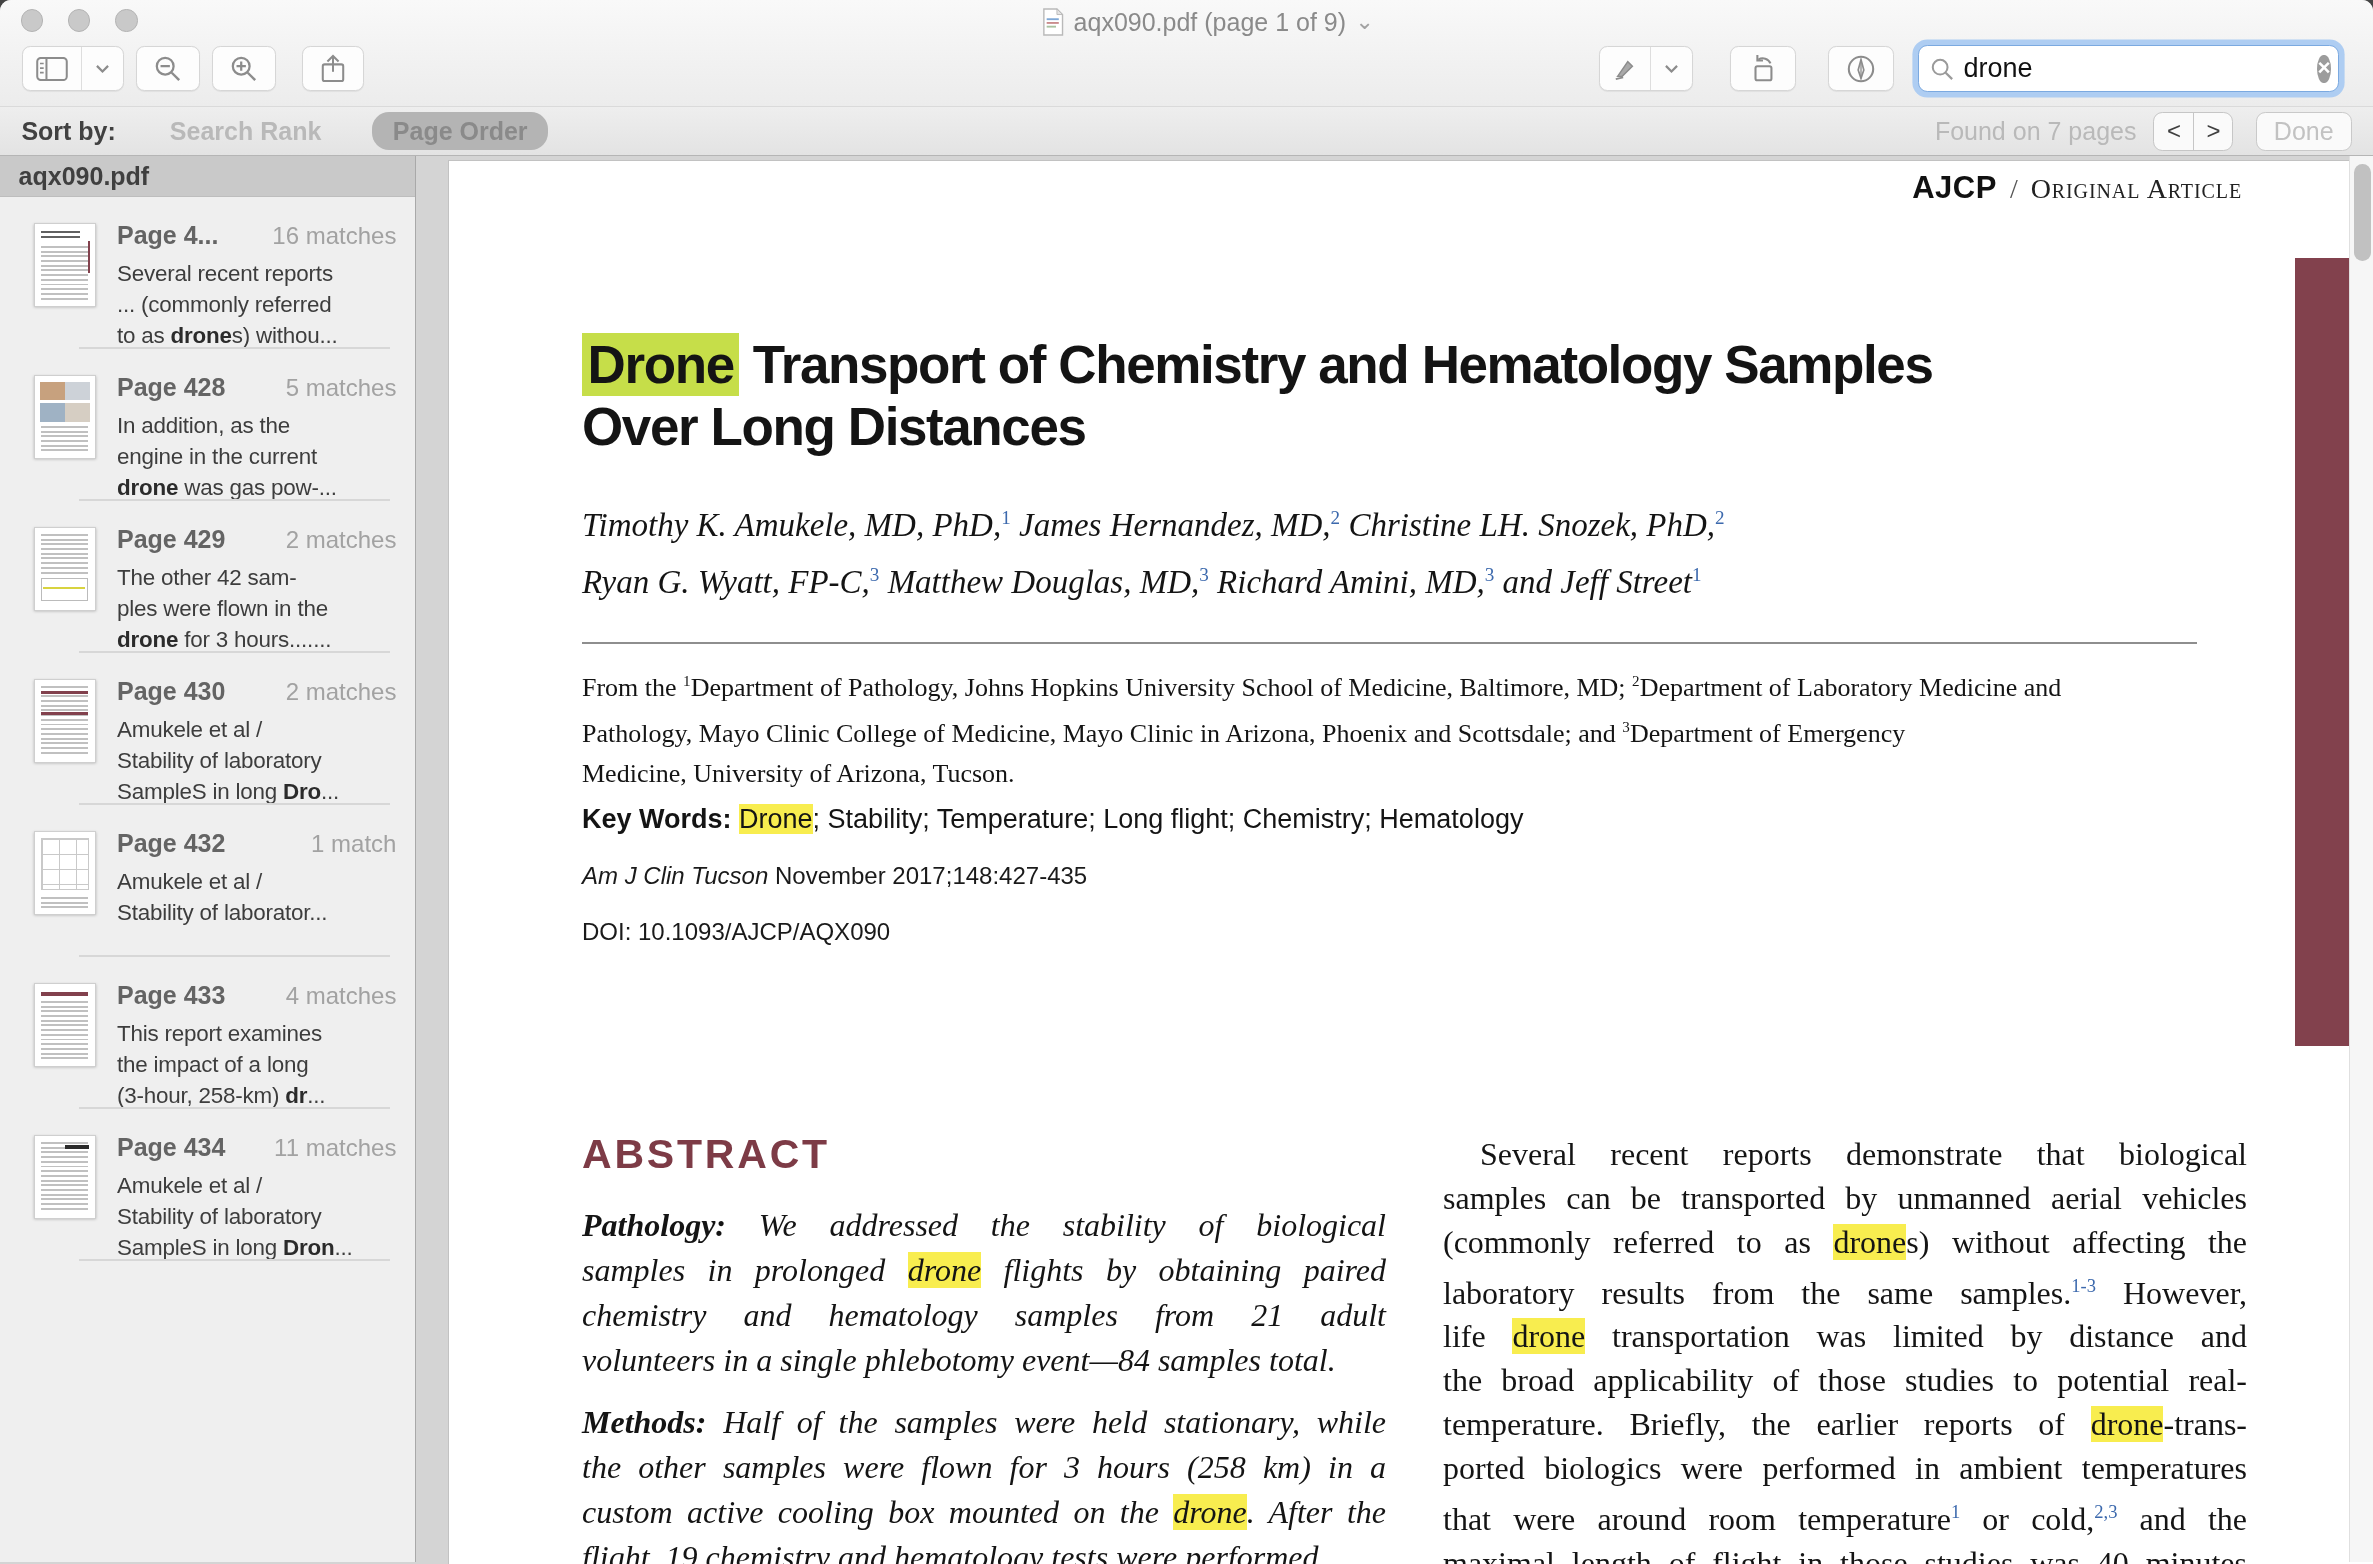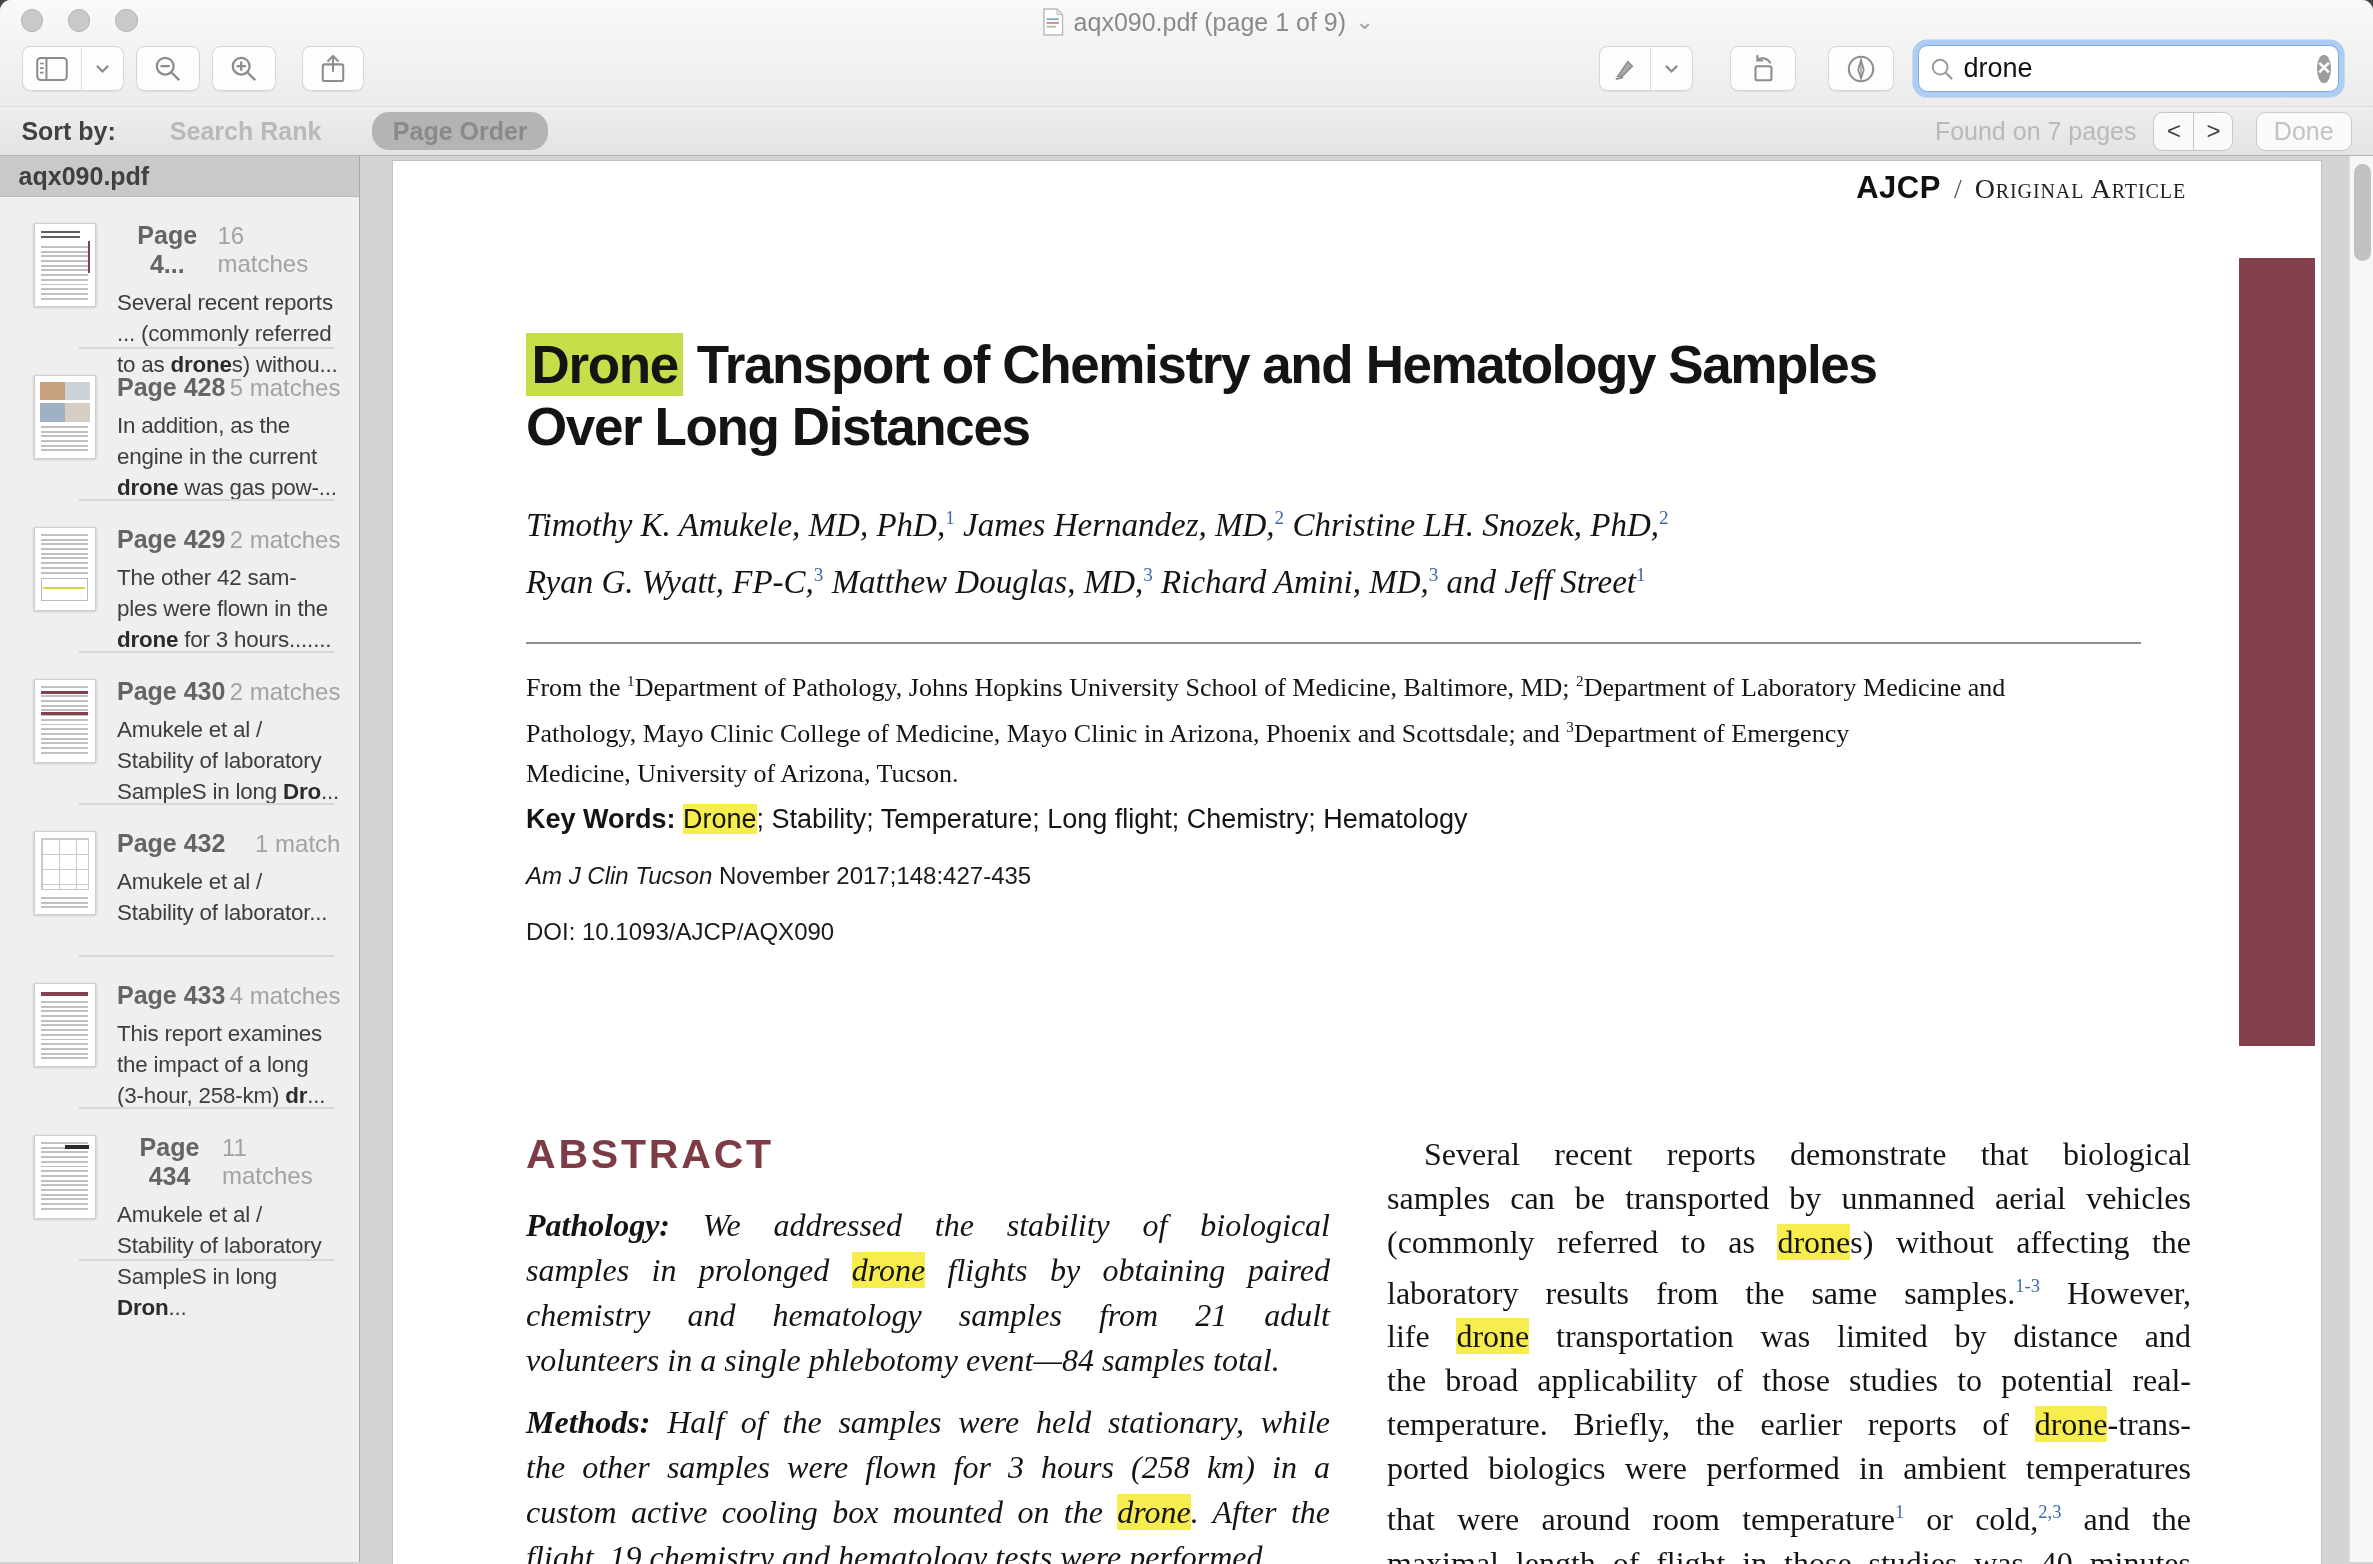--- a/index.html
+++ b/index.html
@@ -43,21 +43,21 @@
   .rankbtn{ margin-left:54px; font-size:25px; font-weight:bold; color:#b9b9b9; }
   .orderbtn{ margin-left:51px; font-size:25px; font-weight:bold; color:#8a8a8a; background:#b4b4b4; border-radius:17px; padding:4.7px 20.5px; }
   .fb-right{ position:absolute; right:21.4px; display:flex; align-items:center; }
   .found{ font-size:25px; color:#b9b9b9; margin-right:17px; }
   .pnseg{ display:flex; height:39px; border:1.9px solid #c6c6c6; border-radius:9.3px; background:#fafafa; overflow:hidden; }
   .pnseg .cell{ width:39px; display:flex; align-items:center; justify-content:center; font-size:24px; color:#3f3f3f; }
   .pnseg .cell + .cell{ border-left:1.9px solid #c6c6c6; }
   .donebtn{ margin-left:22.4px; height:39px; border:1.9px solid #c9c9c9; border-radius:9.3px; background:#fafafa; color:#c2c2c2; font-size:25px; display:flex; align-items:center; padding:0 17px; }
   
   .bodyrow{ display:flex; height:1406px; }
-  .sidebar{ width:360px; background:#efefef; border-right:1.9px solid #a9a9a9; }
+  .sidebar{ width:416px; background:#efefef; border-right:1.9px solid #a9a9a9; }
   .sb-header{ height:41px; background:#c9c9c9; border-bottom:0.9px solid #bdbdbd; display:flex; align-items:center; padding-left:18.6px; font-size:25px; font-weight:bold; color:#3f3f3f; }
   .result{ position:relative; height:152px; padding:24px 18.6px 0 34px; }
   .result:after{ content:""; position:absolute; left:79px; right:25px; bottom:0; height:1.9px; background:#d7d7d7; }
   .thumb{ position:absolute; left:34px; top:26px; width:62px; height:84px; background:#fff; border:0.9px solid #cfcfcf; box-shadow:0 0.9px 2.8px rgba(0,0,0,.25); overflow:hidden; }
   .rtext{ margin-left:83px; }
   .rtop{ display:flex; justify-content:space-between; align-items:baseline; }
   .rpage{ font-size:25px; font-weight:bold; color:#646464;text-align:center; }
   .rmatches{ font-size:24px; color:#a2a2a2; }
   .rsnippet{ margin-top:7.5px; font-size:22.4px; line-height:31px; color:#3d3d3d; white-space:pre-line; letter-spacing:-0.2px; }
   .rsnippet .r-b{ color:#2b2b2b; }

